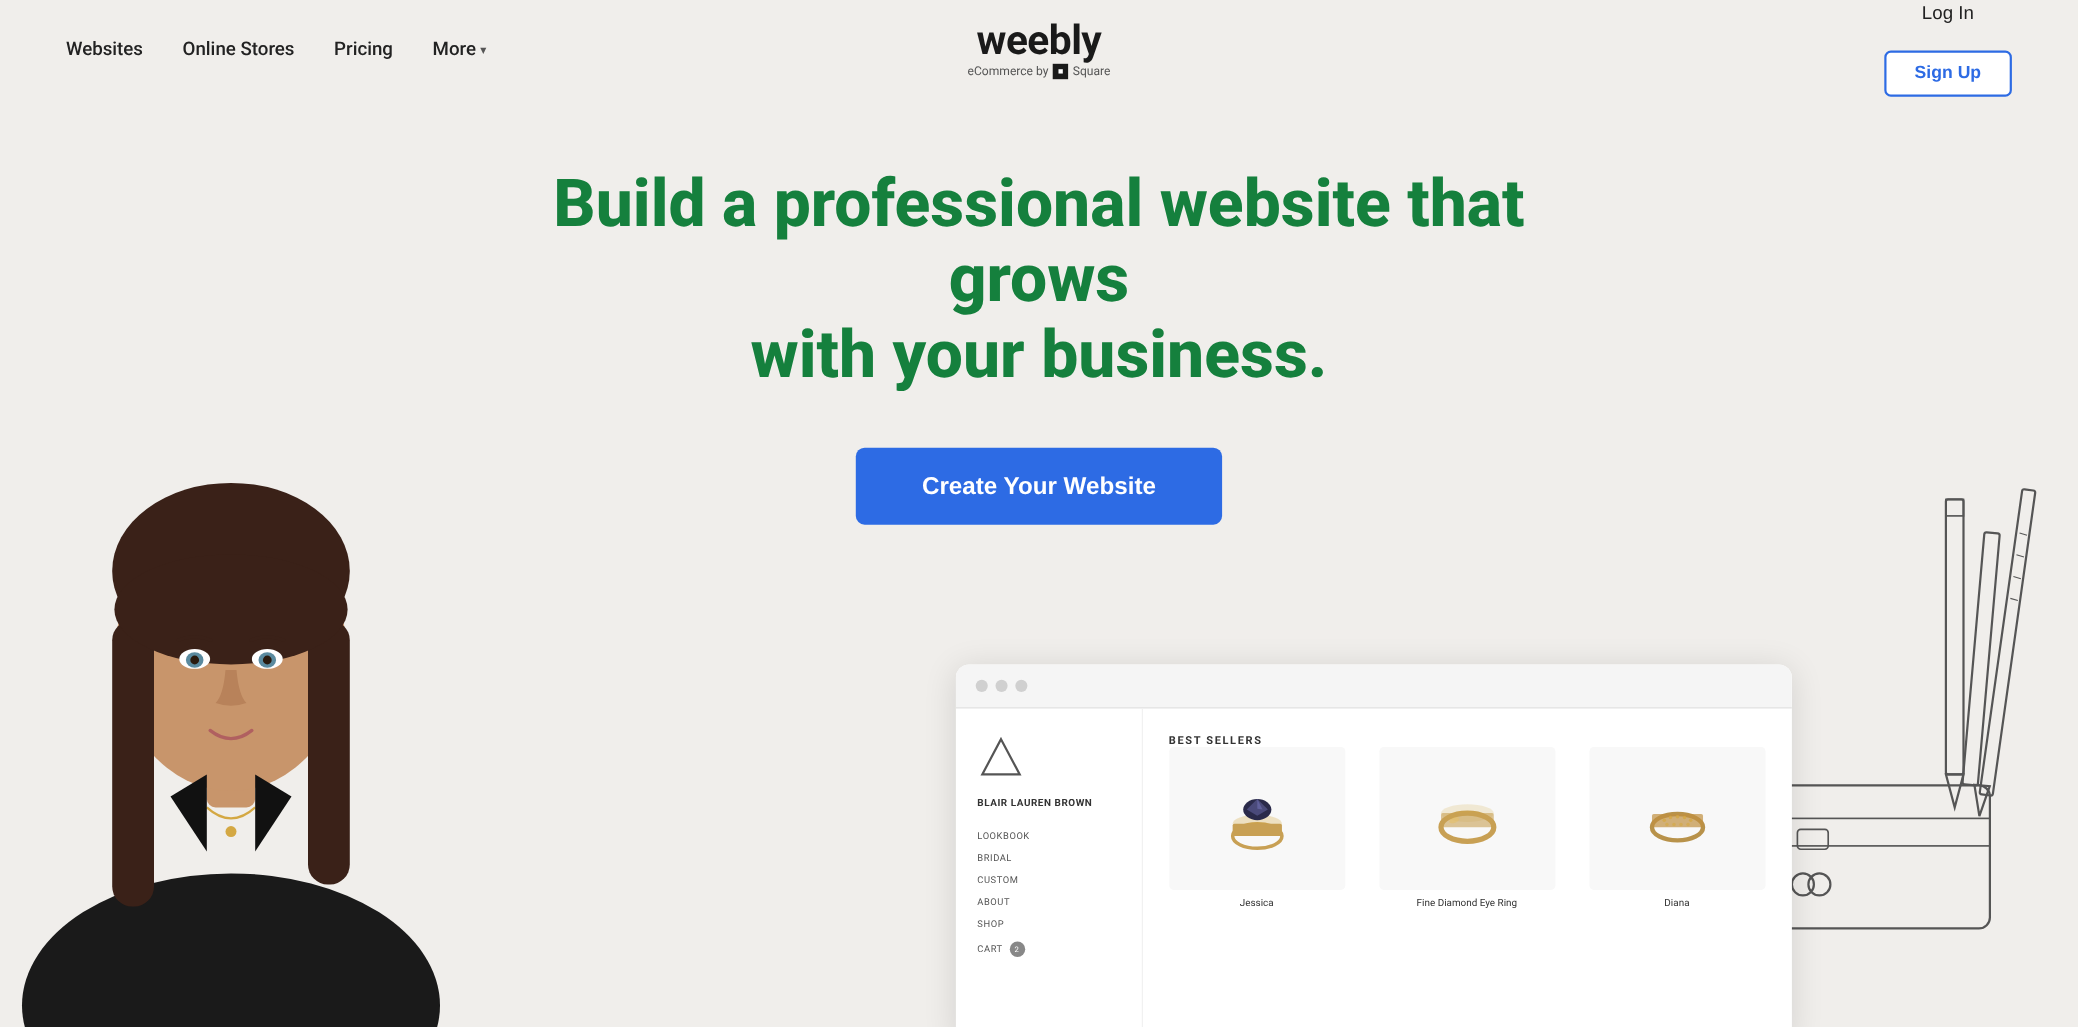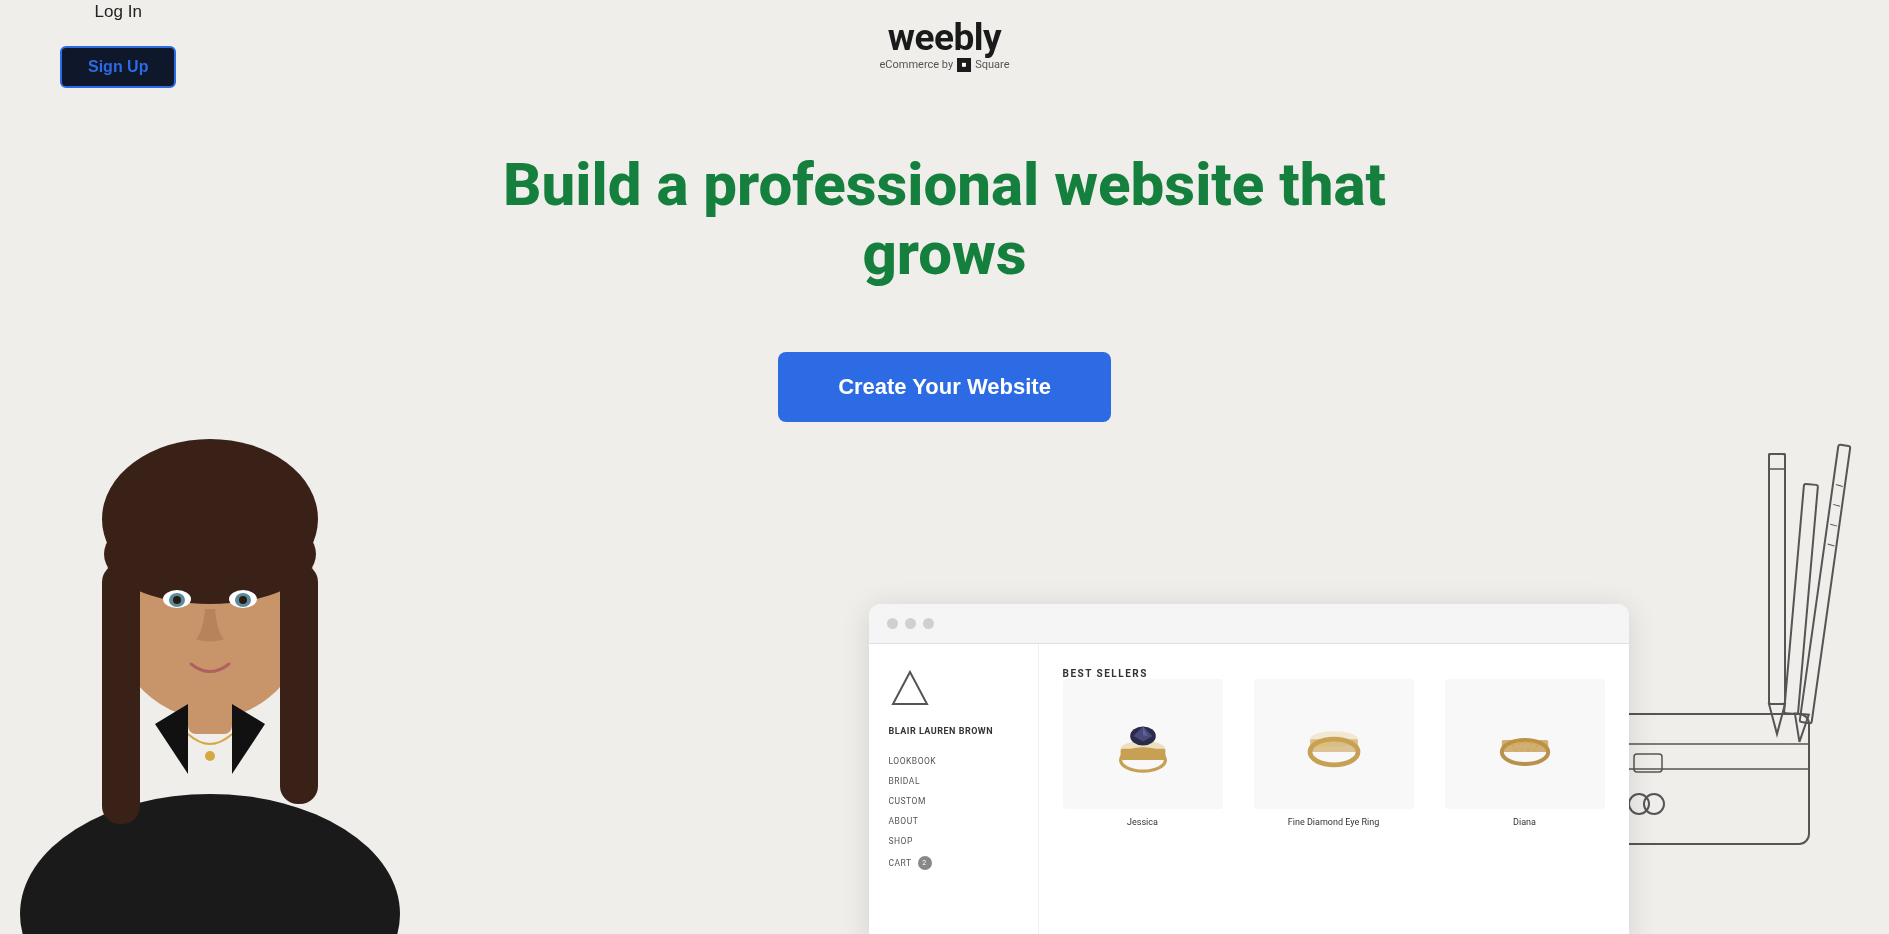--- a/index.html
+++ b/index.html
@@ -89,21 +89,21 @@
       background: none;
       border: none;
     }
     .signup-btn {
       font-size: 16px;
       color: #2d6be4;
       font-weight: 600;
       border: 2px solid #2d6be4;
       border-radius: 6px;
       padding: 10px 26px;
-      background: #0f172a;
+      background: #ffffff;
       cursor: pointer;
     }
 
     
     .hero {
       position: relative;
       display: flex;
       flex-direction: column;
       align-items: center;
       padding-top: 60px;
@@ -113,21 +113,21 @@
     .hero-title {
       font-size: 60px;
       font-weight: 800;
       color: #15803d;
       text-align: center;
       max-width: 900px;
       line-height: 1.15;
       z-index: 2;
     }
     .hero-cta {
-      margin-top: 64px;
+      margin-top: 50px;
       background: #2d6be4;
       color: white;
       font-size: 22px;
       font-weight: 700;
       border: none;
       border-radius: 8px;
       padding: 22px 60px;
       cursor: pointer;
       z-index: 2;
     }
@@ -251,39 +251,49 @@
       bottom: 0;
       width: 320px;
       height: 500px;
       z-index: 1;
     }
   </style>
 </head>
 <body>
 
 <nav class="navbar">
+  <div class="nav-left">
+    <a class="nav-link">Websites</a>
+    <a class="nav-link">Online Stores</a>
+    <a class="nav-link">Pricing</a>
+    <a class="nav-link more">
+      <span>More</span>
+      <span class="chevron">▾</span>
+    </a>
+  </div>
 
   <div class="nav-logo">
     <div class="logo-wordmark">weebly</div>
     <div class="logo-sub">
       <span>eCommerce by</span>
       <span class="square-icon">■</span>
       <span>Square</span>
     </div>
   </div>
 
   <div class="nav-right">
     <button class="login-btn">Log In</button>
     <button class="signup-btn">Sign Up</button>
   </div>
 </nav>
 
 <section class="hero">
   <h1 class="hero-title">
     <span>Build a professional website that grows</span><br>
+    <span>with your business.</span>
   </h1>
   <button class="hero-cta">Create Your Website</button>
 
   <div class="person-svg-wrap">
     <svg viewBox="0 0 420 600" width="420" height="600" xmlns="http://www.w3.org/2000/svg">
 
       <ellipse cx="210" cy="580" rx="190" ry="120" fill="#1a1a1a"></ellipse>
 
       <rect x="188" y="320" width="44" height="80" fill="#c8956b" rx="8"></rect>
 

